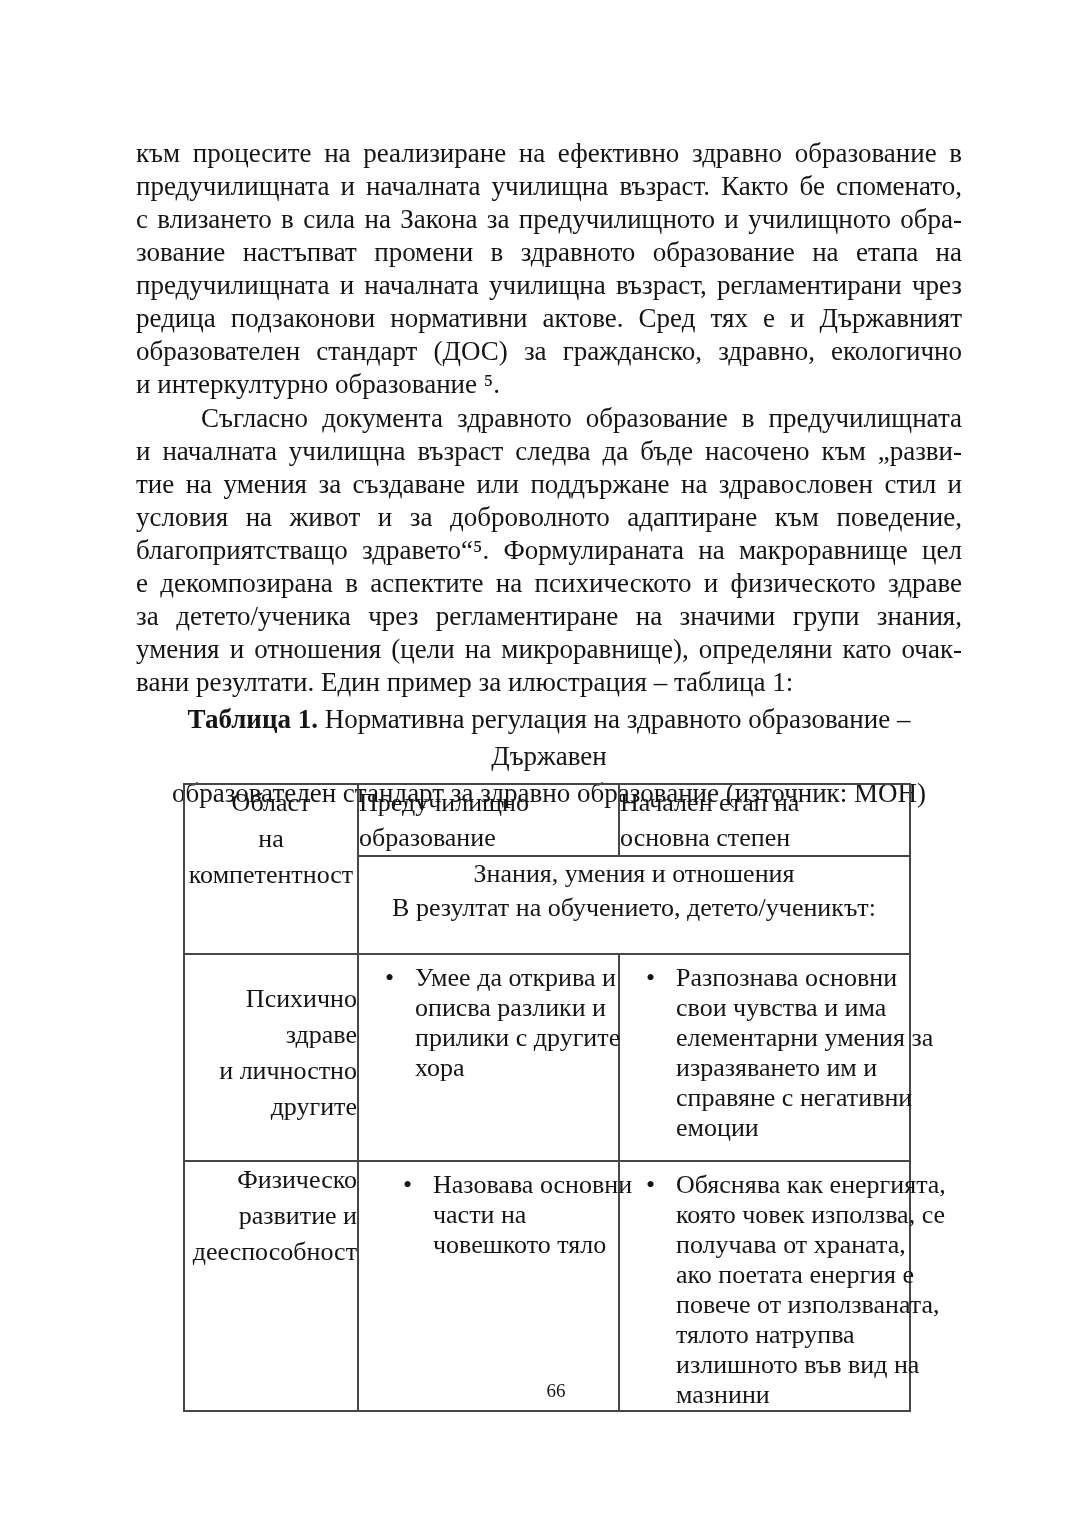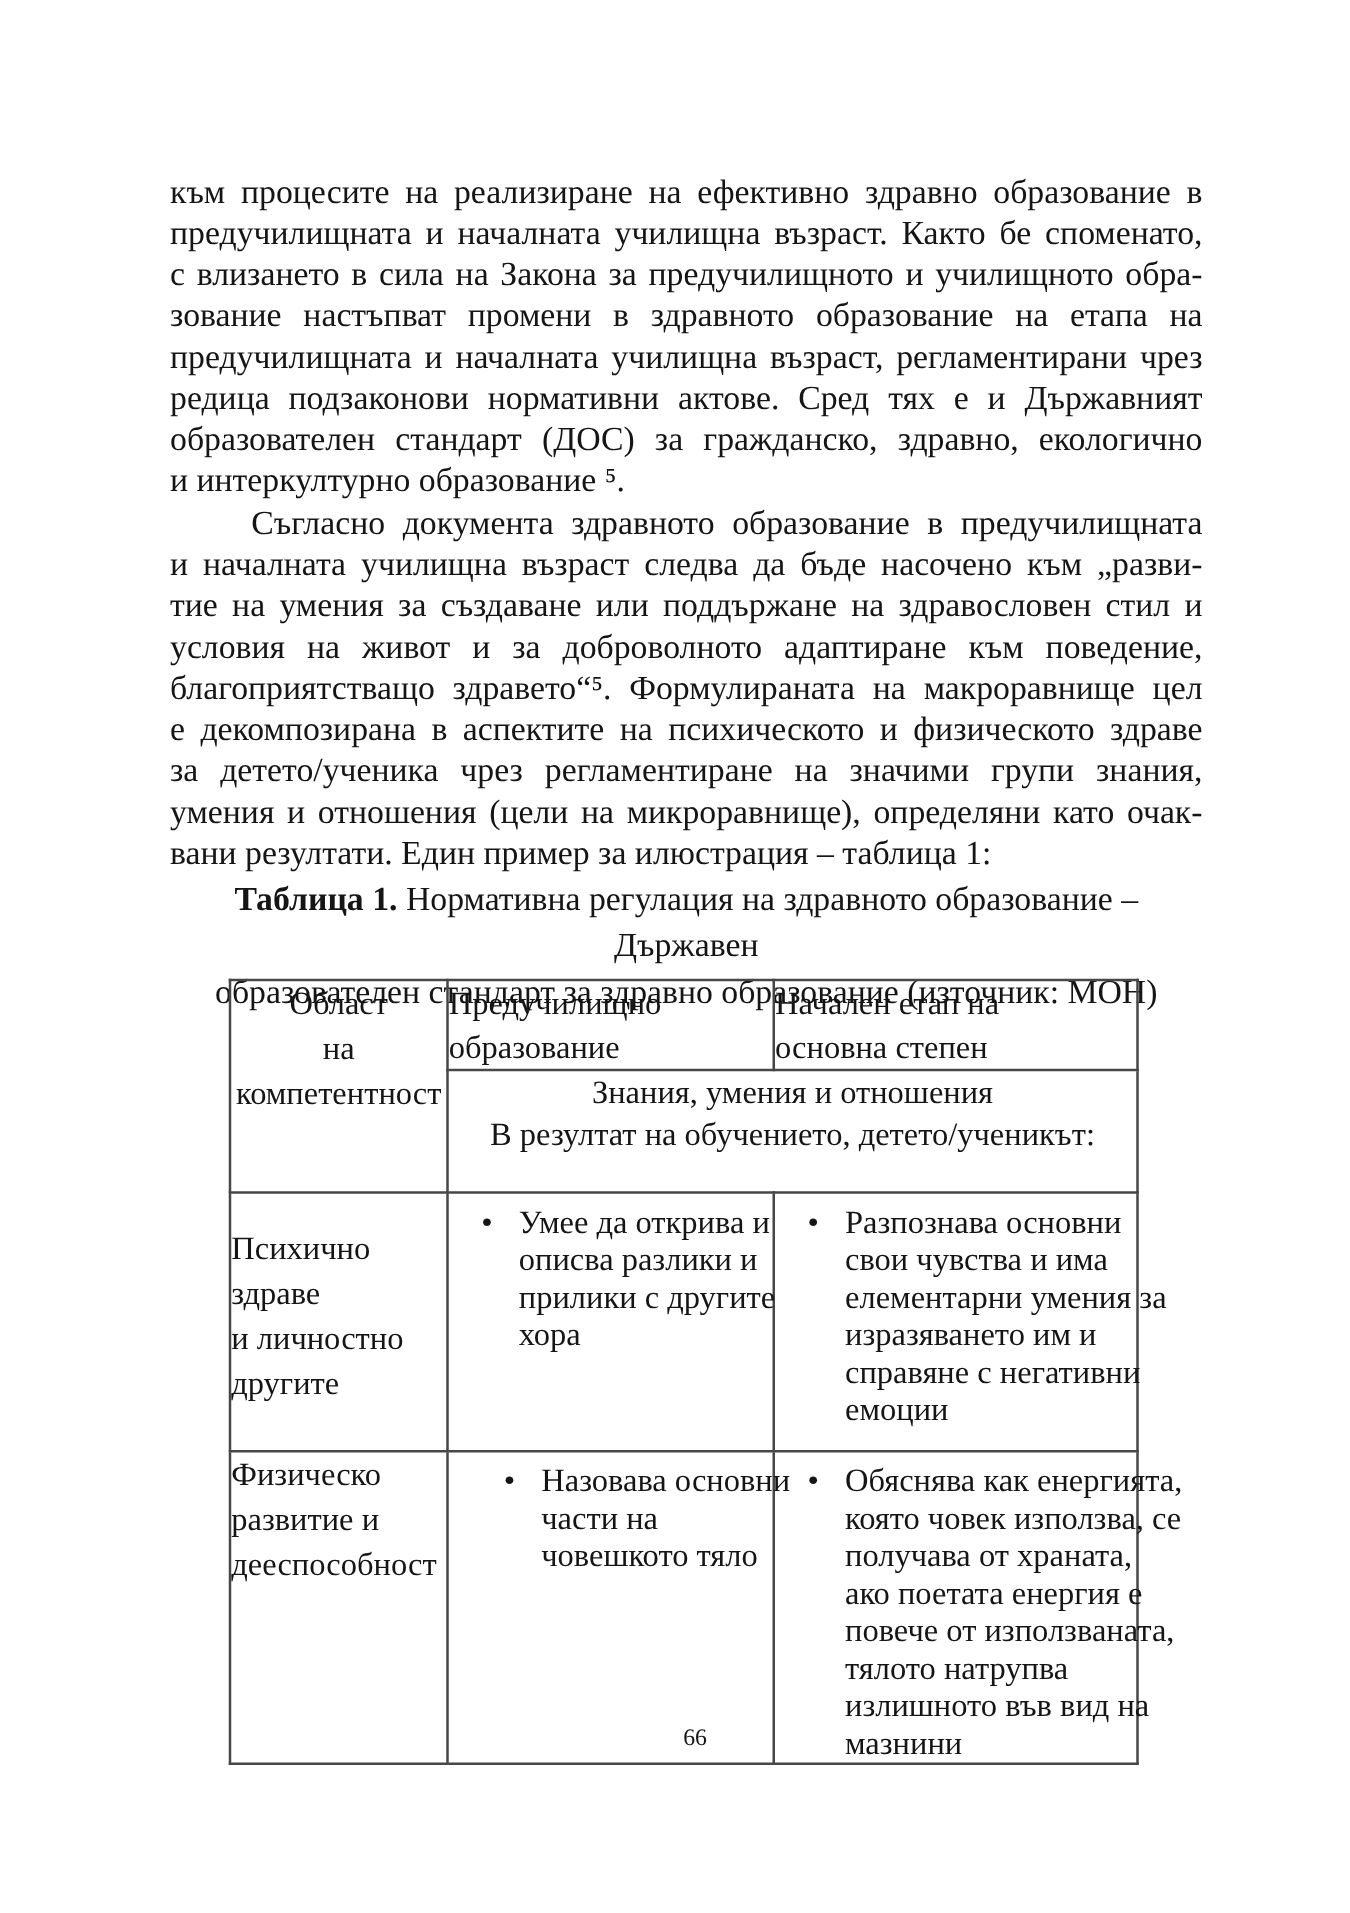--- a/index.html
+++ b/index.html
@@ -57,21 +57,21 @@
     text-align: left;
     line-height: 35px;
     padding-top: 2px;
     vertical-align: top;
   }
   td.hd-area { vertical-align: middle; text-align: center; line-height: 36px; }
   td.hd-merged { text-align: center; line-height: 34px; padding-top: 8px; vertical-align: top; }
 
   td.area-cell { line-height: 36px; padding: 6px 6px 0 14px; }
   td.area-cell.pad-extra { padding-top: 26px; }
-  td.area-cell .ln { white-space: nowrap; }
+  td.area-cell .ln { white-space: nowrap; text-align: right; }
 
   .bullet-item { display: flex; padding: 8px 2px 0 26px; line-height: 30px; }
   .bullet-item.indent-more { padding-left: 44px; }
   .bullet-item .bullet { width: 30px; flex: 0 0 30px; }
   .bullet-item .btxt { flex: 1; }
   .bullet-item .btxt .ln { white-space: nowrap; }
 
   
   .page-number {
     position: absolute;

